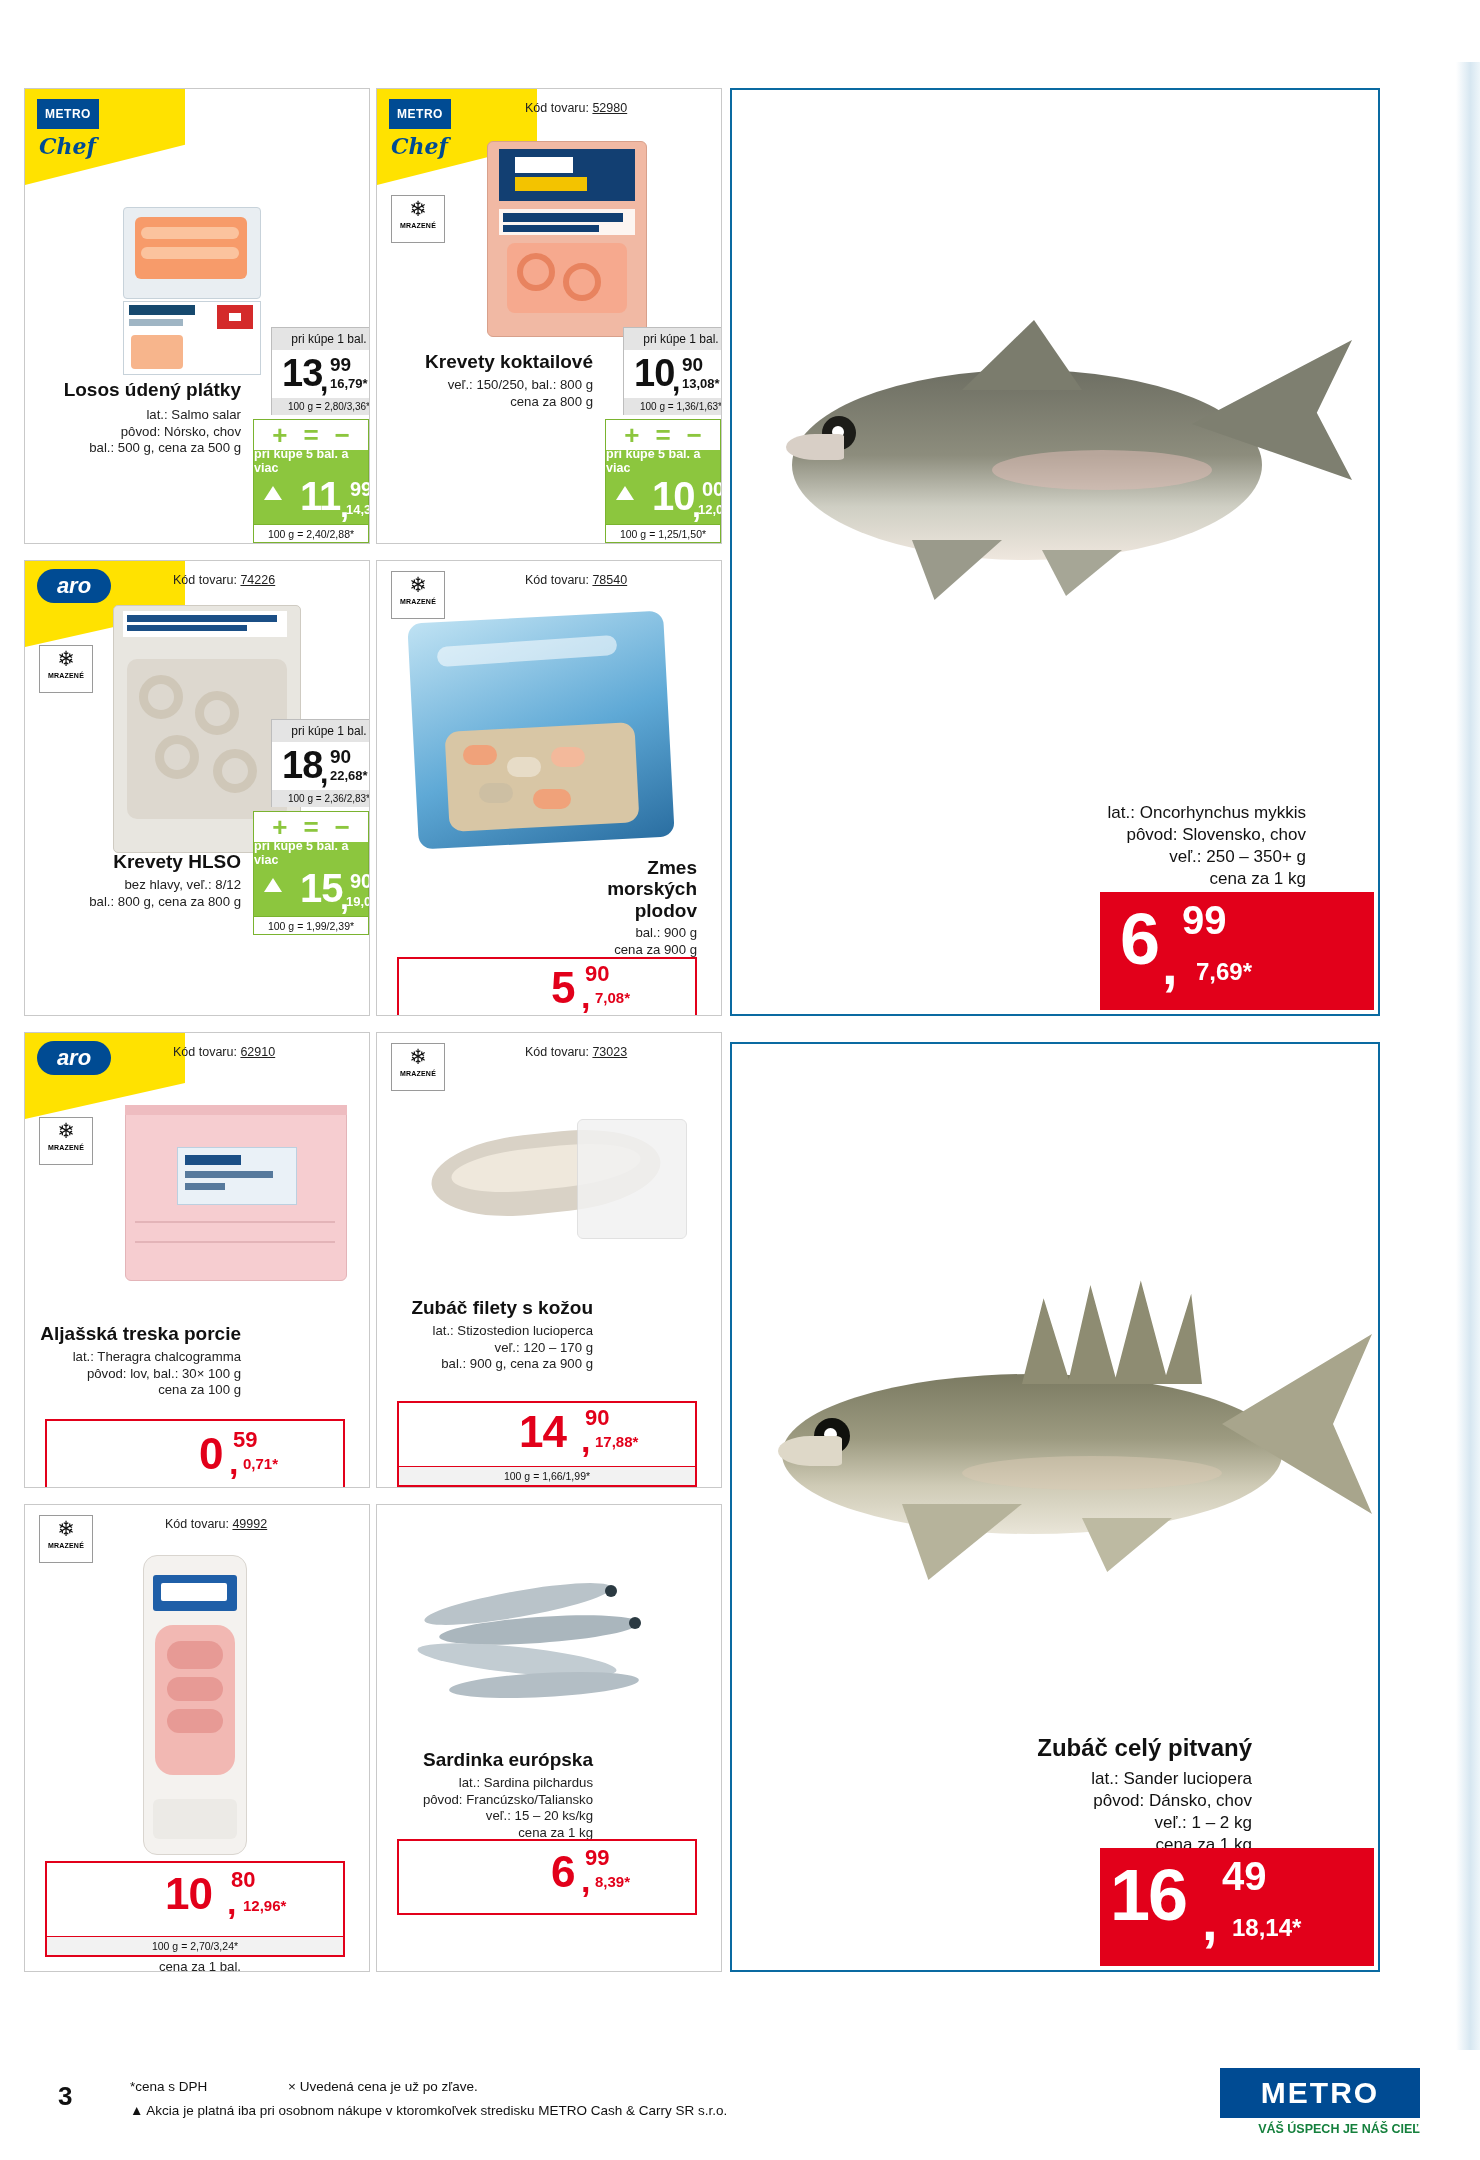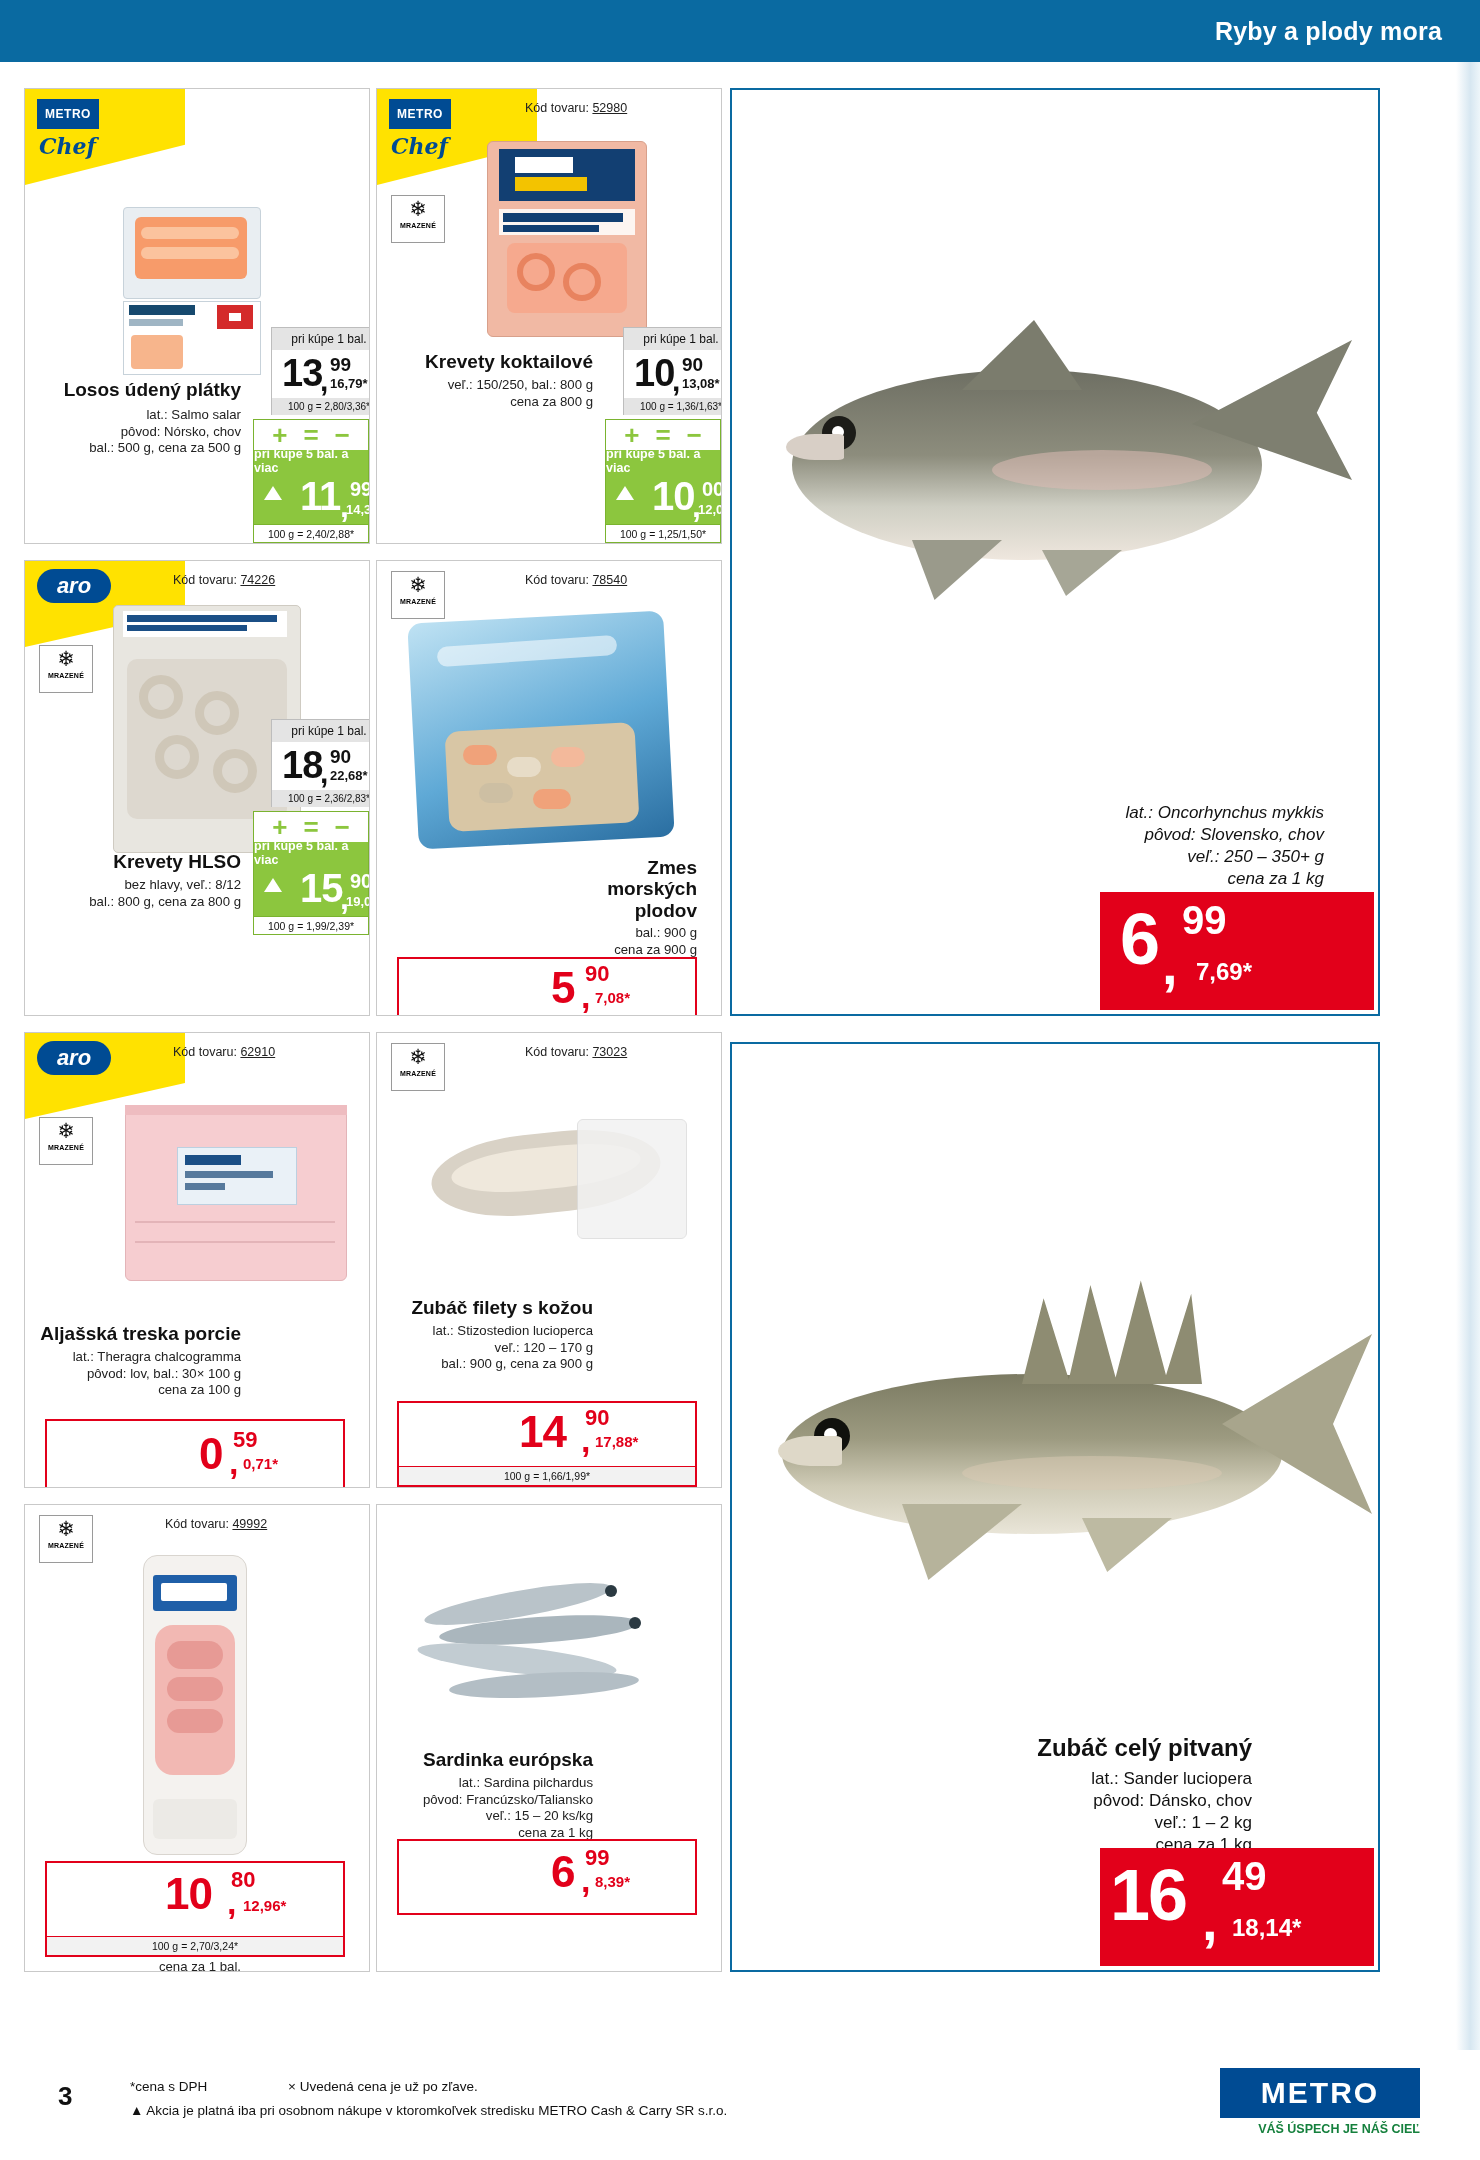--- a/index.html
+++ b/index.html
@@ -196,23 +196,20 @@
   .metro-claim { position:absolute; right:60px; bottom:24px; font-size:12.5px; font-weight:bold; color:#15803d; }
 
   
   .fishbody { position:absolute; border-radius:50%; }
 </style>
 </head>
 <body>
 
 <div class="page">
 
-  <div class="topbar">
-    <div class="title">Ryby a plody mora</div>
-  </div>
   <div class="rightstrip"></div>
 
   <div class="tile" style="left:24px;top:88px;width:346px;height:456px;">
     <div class="flag-metro">
       <div class="logo">METRO</div>
       <div class="chef">Chef</div>
     </div>
 
     <div class="photo" style="left:92px;top:112px;width:150px;height:178px;background:#ffffff;">
       <div style="position:absolute;left:6px;top:6px;width:138px;height:92px;background:#e9eef2;border:1px solid #c7d2da;border-radius:4px;"></div>
@@ -540,21 +537,21 @@
       <div class="fishbody" style="left:30px;top:150px;width:470px;height:190px;background:linear-gradient(180deg,#6e6f63 0%,#8d8d7d 45%,#cfcfc4 72%,#efe7de 100%);"></div>
       <div style="position:absolute;left:430px;top:120px;width:160px;height:140px;background:#7e7f70;clip-path:polygon(0 60%,100% 0,78% 52%,100% 100%);"></div>
       <div style="position:absolute;left:200px;top:100px;width:120px;height:70px;background:#7b7c6d;clip-path:polygon(0 100%,60% 0,100% 100%);"></div>
       <div style="position:absolute;left:150px;top:320px;width:90px;height:60px;background:#9a9a8b;clip-path:polygon(0 0,100% 0,25% 100%);"></div>
       <div style="position:absolute;left:280px;top:330px;width:80px;height:46px;background:#a6a696;clip-path:polygon(0 0,100% 0,30% 100%);"></div>
       <div style="position:absolute;left:60px;top:196px;width:34px;height:34px;background:#1c1c18;border-radius:50%;"></div>
       <div style="position:absolute;left:70px;top:206px;width:12px;height:12px;background:#ffffff;border-radius:50%;"></div>
       <div style="position:absolute;left:24px;top:214px;width:58px;height:26px;background:#d8cfc6;border-radius:50% 10% 10% 50%;"></div>
       <div style="position:absolute;left:230px;top:230px;width:220px;height:40px;background:#ddbcb4;border-radius:50%;opacity:.55;"></div>
     </div>
-    <div class="hdesc" style="left:32px;top:712px;width:560px;white-space:pre-line;font-style:italic;">lat.: Oncorhynchus mykkis
+    <div class="hdesc" style="left:14px;top:712px;width:560px;white-space:pre-line;">lat.: Oncorhynchus mykkis
 pôvod: Slovensko, chov
 veľ.: 250 – 350+ g
 cena za 1 kg</div>
     <div class="redprice" style="left:378px;top:862px;width:0;"></div>
     <div class="redprice" style="left:600px;"></div>
     <div class="redprice" style="left:388px;top:868px;width:0;height:0;"></div>
     <div class="redprice" style="left:336px;top:868px;width:0;height:0;"></div>
     <div class="redprice" style="left:0;top:0;width:0;height:0;"></div>
     <div class="redprice" style="left:370px;top:862px;width:274px;height:118px;left:auto;right:4px;bottom:4px;top:auto;">
       <div class="big" style="left:20px;top:6px;font-size:72px;">6</div>

